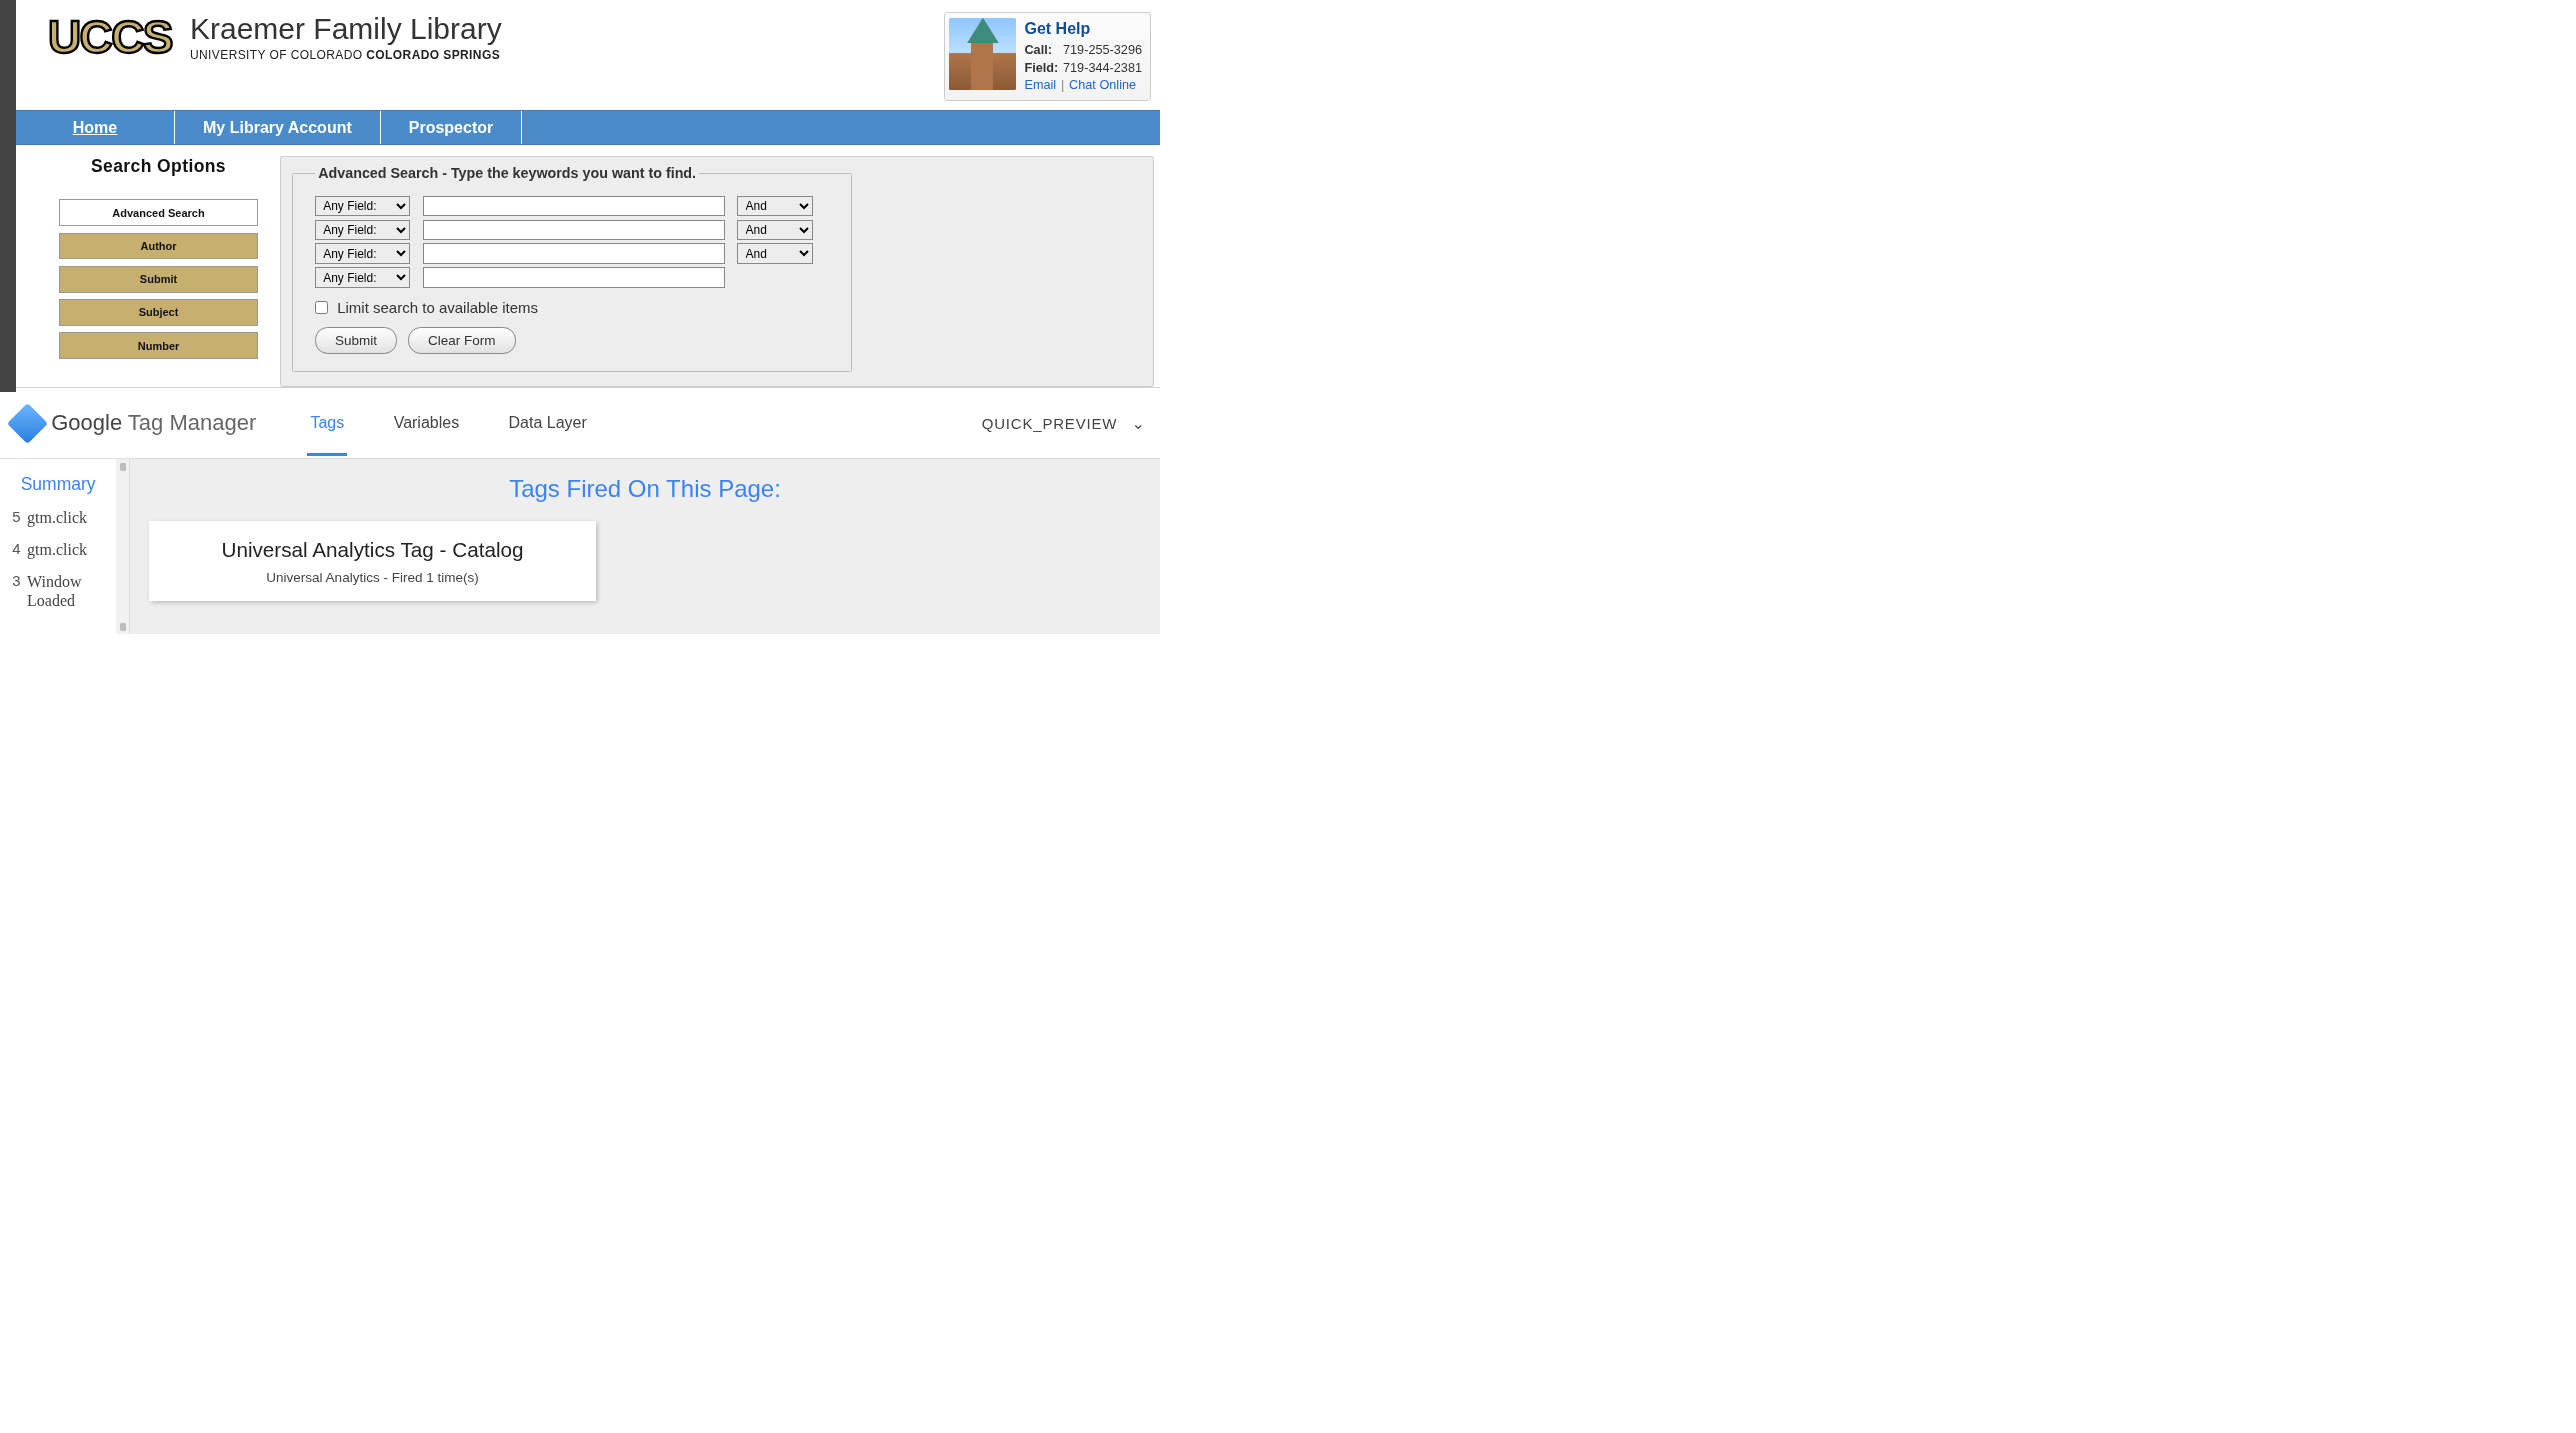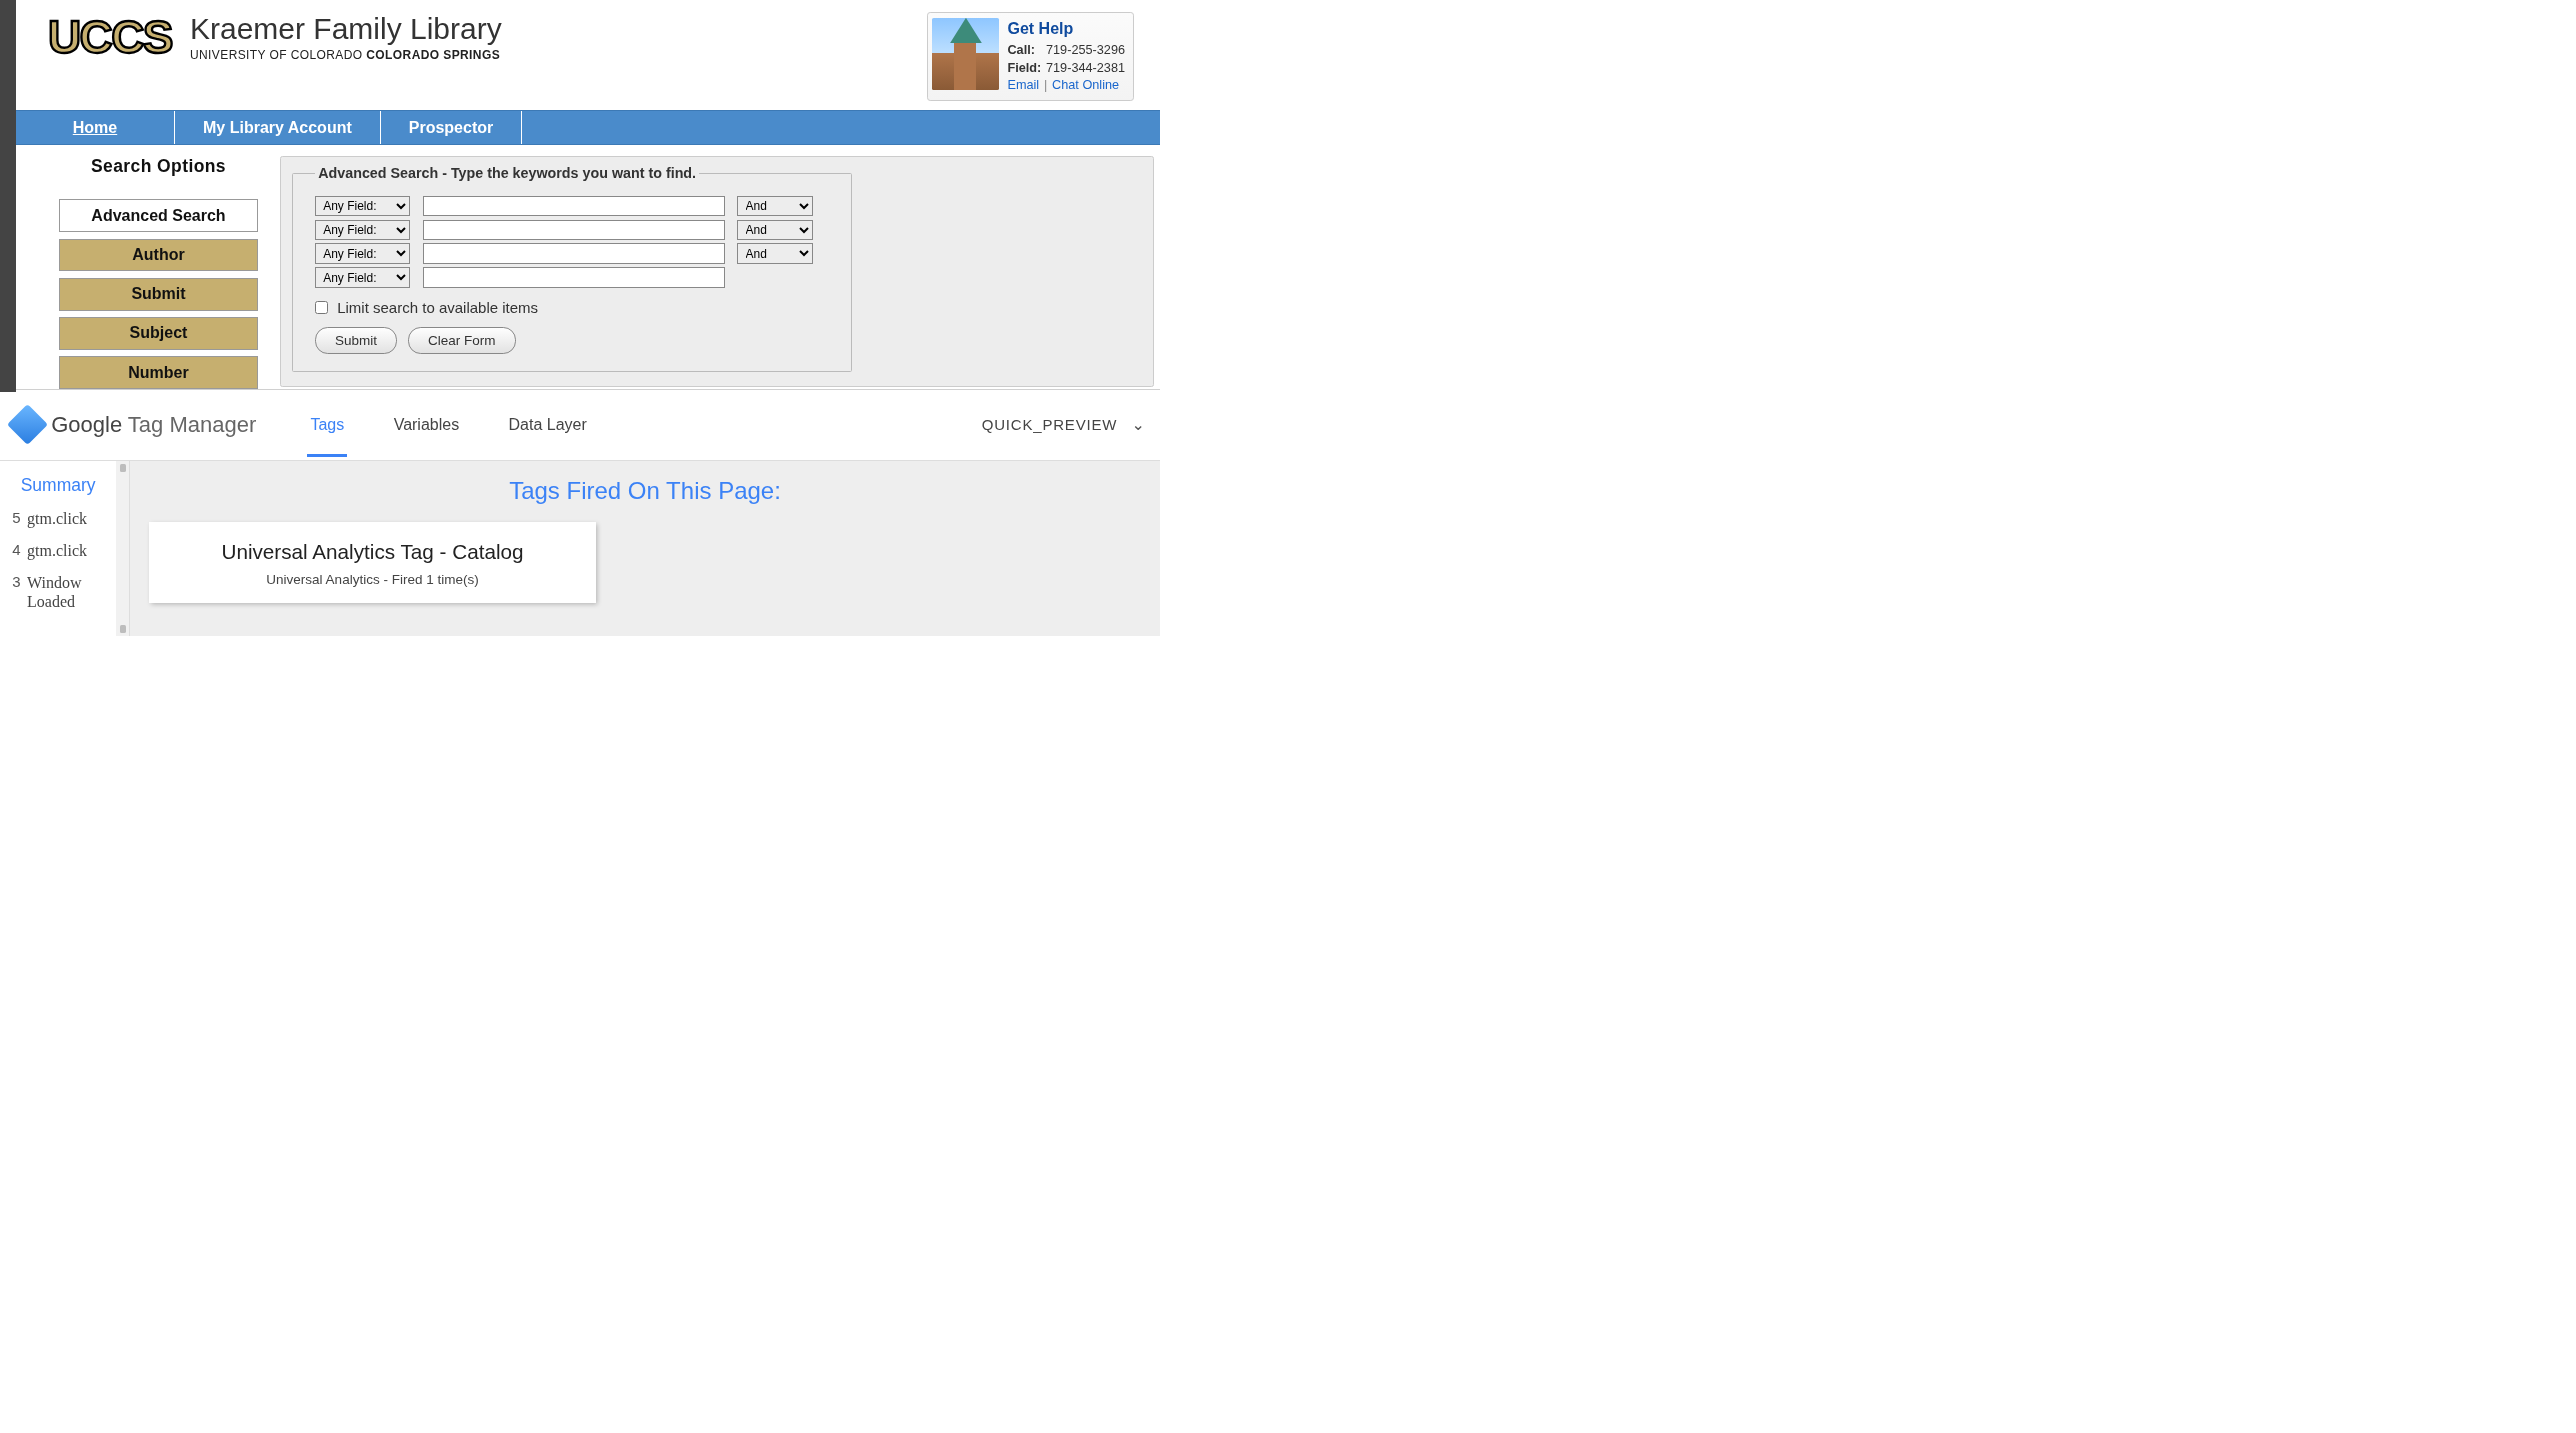--- a/index.html
+++ b/index.html
@@ -11,40 +11,40 @@
   .library-content { margin-left: 16px; }
 
   .header-row { display: flex; align-items: flex-start; justify-content: space-between; padding: 12px 8px 9.5px 32px; }
   .logo-block { display: flex; align-items: flex-end; gap: 18px; }
   .uccs-logo { font-family: "Arial Black", Arial, sans-serif; font-weight: 900; font-size: 46px; letter-spacing: -1.6px; color: #c6af6f; -webkit-text-stroke: 2.4px #000; text-stroke: 2.4px #000; line-height: 1; padding: 1.6px 0; }
   .libname-block { display: flex; flex-direction: column; }
   .libname-title { font-size: 30px; color: #333; font-weight: 400; }
   .libname-sub { font-size: 12px; color: #222; letter-spacing: 0.4px; margin-top: 1.6px; }
   .libname-sub b { font-weight: 700; }
 
-  .help-card { border: 0.8px solid #ccc; border-radius: 3.2px; padding: 4.8px 8px 4.8px 4.8px; display: flex; gap: 8px; background: linear-gradient(#fbfbfb,#f3f3f3); margin-right: 18px; }
+  .help-card { border: 0.8px solid #ccc; border-radius: 3.2px; padding: 4.8px 8px 4.8px 4.8px; display: flex; gap: 8px; background: linear-gradient(#fbfbfb,#f3f3f3); margin-right: 1px; }
   .help-img { width: 67px; height: 72px; background: linear-gradient(to bottom, #8ec6ff 0%, #bcdfff 48%, #b0754a 48%, #8a5a36 100%); position: relative; border-radius: 1.6px; overflow: hidden; }
   .help-img::before { content: ""; position: absolute; left: 22px; bottom: 0; width: 22px; height: 48px; background: #b0754a; }
   .help-img::after { content: ""; position: absolute; left: 17.5px; top: 0; width: 32px; height: 25.4px; background: #3d8b7a; clip-path: polygon(50% 0, 100% 100%, 0 100%); }
   .help-text { font-size: 12.7px; color: #333; line-height: 1.4; }
   .help-text .hdr { font-size: 16px; font-weight: 700; color: #104b9e; margin-bottom: 1.6px; }
   .help-text .row b { display: inline-block; width: 35px; font-weight: 700; }
   .help-text a { color: #1a66cc; text-decoration: none; }
   .help-text .sep { color: #888; margin: 0 4.8px; }
 
   .nav-bar { background: #4a8bcb; border-top: 0.8px solid #3c79b5; border-bottom: 0.8px solid #3c79b5; display: flex; height: 35px; }
   .nav-item { color: #fff; font-weight: 700; font-size: 16px; display: flex; align-items: center; justify-content: center; padding: 0 28px; border-right: 1.6px solid #fff; cursor: pointer; }
   .nav-item.first { min-width: 159px; }
   .nav-item.active span { text-decoration: underline; }
 
   .content-row { display: flex; padding: 11px 0 0 43px; gap: 22px; align-items: flex-start; }
   .side-col { width: 199px; }
   .side-title { font-size: 17.5px; font-weight: 700; color: #111; text-align: center; margin-bottom: 22px; letter-spacing: 0.4px; }
   .side-list { display: flex; flex-direction: column; gap: 6.4px; }
-  .side-btn { border: 0.8px solid #999; background: #c6af6f; color: #111; font-weight: 700; font-size: 16px; text-align: center; padding: 6.4px 0; cursor: pointer; }
+  .side-btn { border: 0.8px solid #999; background: #c6af6f; color: #111; font-weight: 700; font-size: 11px; text-align: center; padding: 6.4px 0; cursor: pointer; }
   .side-btn.white { background: #fff; }
 
   .main-panel { flex: 1; max-width: 874px; background: #ededed; border: 0.8px solid #ccc; border-radius: 2.4px; padding: 8px 11px 14.3px 11px; min-height: 211px; }
   fieldset.adv { border: 0.8px solid #bbb; border-radius: 1.6px; padding: 14.3px 22px 17.5px 22px; max-width: 560px; }
   fieldset.adv legend { font-size: 14.3px; font-weight: 700; color: #333; padding: 0 3.2px; }
   .search-rows { display: flex; flex-direction: column; gap: 3.2px; }
   .srow { display: flex; align-items: flex-end; gap: 12.7px; }
   .sel-field { width: 95px; height: 20.7px; border: 0.8px solid #888; background: #ededed; font-size: 12px; padding: 0.8px 3.2px; }
   .txt-field { width: 302px; height: 20.7px; border: 0.8px solid #888; background: #fff; padding: 1.6px 3.2px; font-size: 12px; }
   .sel-bool { width: 76px; height: 20.7px; border: 0.8px solid #888; background: #ededed; font-size: 12px; padding: 0.8px 3.2px; }

